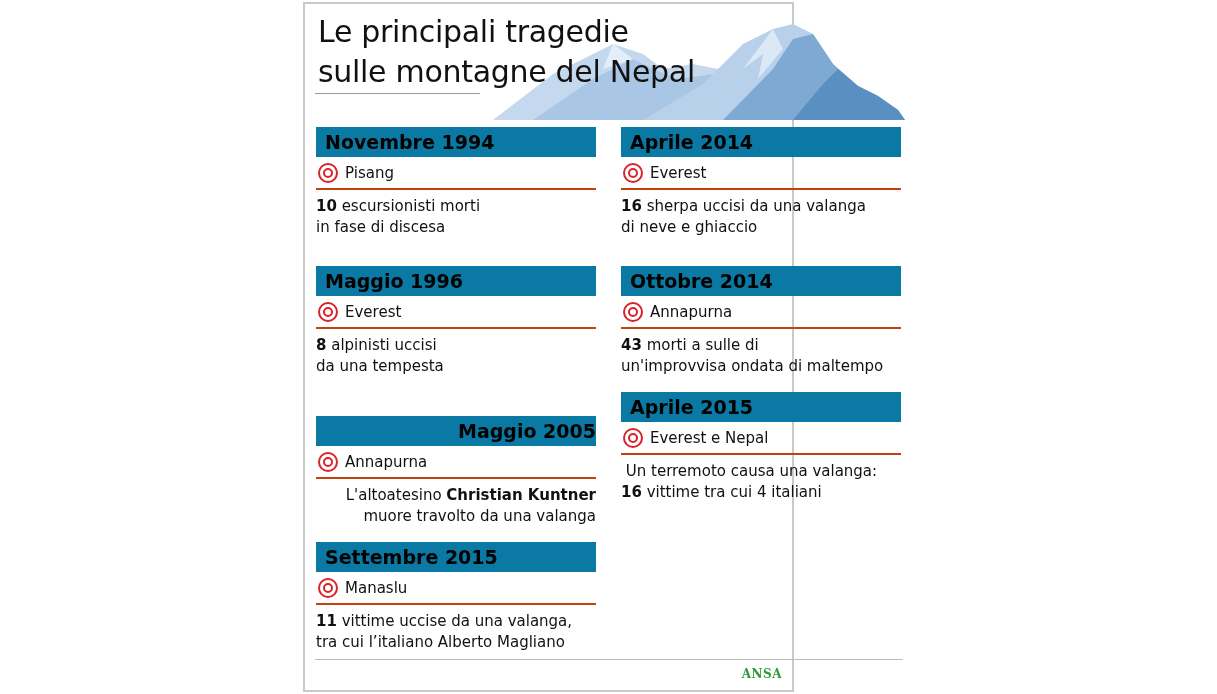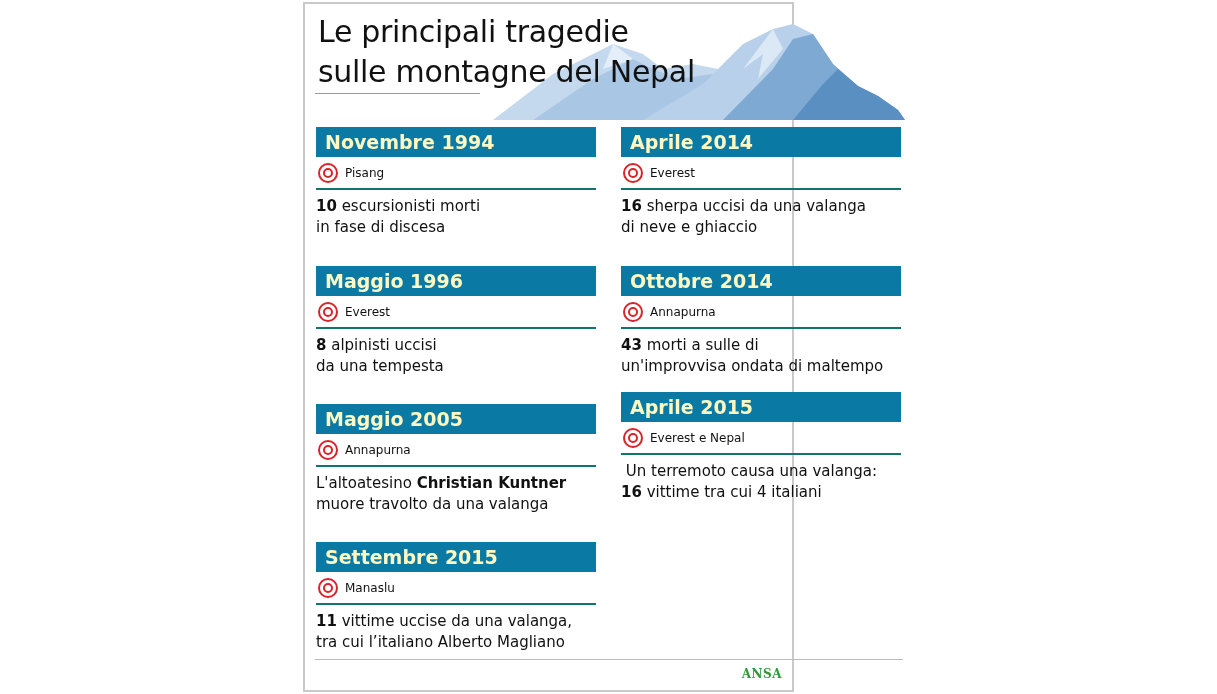--- a/index.html
+++ b/index.html
@@ -2,22 +2,22 @@
 <html><head>
   <meta charset="utf-8">
   <style>
     html, body { margin:0; padding:0; background:#ffffff; }
     body { width:1217px; height:694px; position:relative; overflow:hidden; font-family:"DejaVu Sans", sans-serif; }
     .frame { position:absolute; left:303px; top:2px; width:491px; height:690px; border:2px solid #c9c9c9; box-sizing:border-box; background:#fff; }
     .mountains { position:absolute; left:188px; top:20px; width:412px; height:96px; }
     .title { position:absolute; left:13px; top:8px; font-size:30px; line-height:40px; color:#111; font-weight:normal; letter-spacing:-0.3px; z-index:2; }
     .title-rule { position:absolute; left:10px; top:89px; width:165px; height:1px; background:#9a9a9a; z-index:2; }
     .card { position:absolute; width:280px; }
-    .card .hdr { background:#0a7aa5; color:#fef9c3; font-weight:bold; font-size:19px; height:30px; line-height:31px; padding-left:9px; }
-    .card .loc { display:flex; align-items:center; height:31px; font-size:12px; color:#111; padding-left:2px; border-bottom:2px solid #0f766e; }
+    .card .hdr { background:#0a7aa5; color:#000000; font-weight:bold; font-size:19px; height:30px; line-height:31px; padding-left:9px; }
+    .card .loc { display:flex; align-items:center; height:31px; font-size:15px; color:#111; padding-left:2px; border-bottom:2px solid #c2410c; }
     .card .loc .target { width:16px; height:16px; border:2px solid #d8232a; border-radius:50%; position:relative; margin-right:7px; box-sizing:content-box; }
     .card .loc .target::after { content:""; position:absolute; left:3px; top:3px; width:6px; height:6px; border:2px solid #d8232a; border-radius:50%; }
     .card .desc { font-size:15px; line-height:21px; color:#111; padding-top:6px; padding-left:0px; }
     .card .desc b { font-weight:bold; }
     .bottom-rule { position:absolute; left:10px; top:655px; width:588px; height:1px; background:#bbb; }
     .ansa { position:absolute; right:10px; top:663px; font-family:"DejaVu Serif", serif; font-weight:bold; color:#2e9a3c; font-size:12px; letter-spacing:0.5px; }
   </style>
 </head>
 <body>
 
@@ -80,21 +80,21 @@
     <div class="loc">
       <span class="target"></span>
       <span>Annapurna</span>
     </div>
     <div class="desc">
       <div><b>43</b><span> morti a sulle di</span></div>
       <div>un'improvvisa ondata di maltempo</div>
     </div>
   </div>
 
-  <div class="card" style="left:11px; top:400px;">
+  <div class="card" style="left:11px; top:412px;text-align:right;">
     <div class="hdr">Maggio 2005</div>
     <div class="loc">
       <span class="target"></span>
       <span>Annapurna</span>
     </div>
     <div class="desc">
       <div><span>L'altoatesino </span><b>Christian Kuntner</b></div>
       <div>muore travolto da una valanga</div>
     </div>
   </div>

